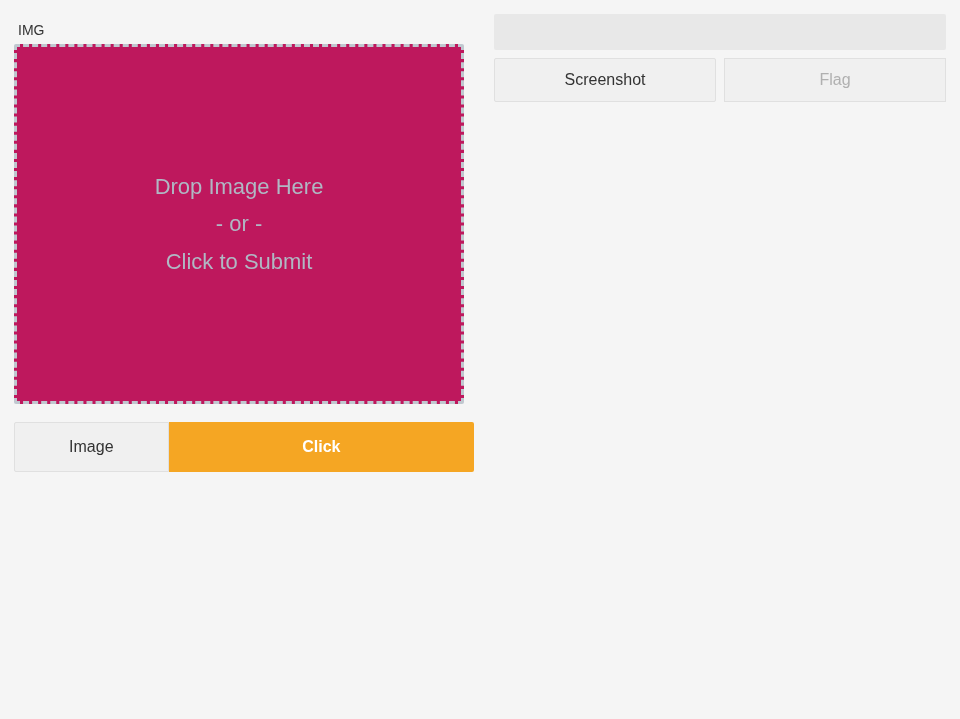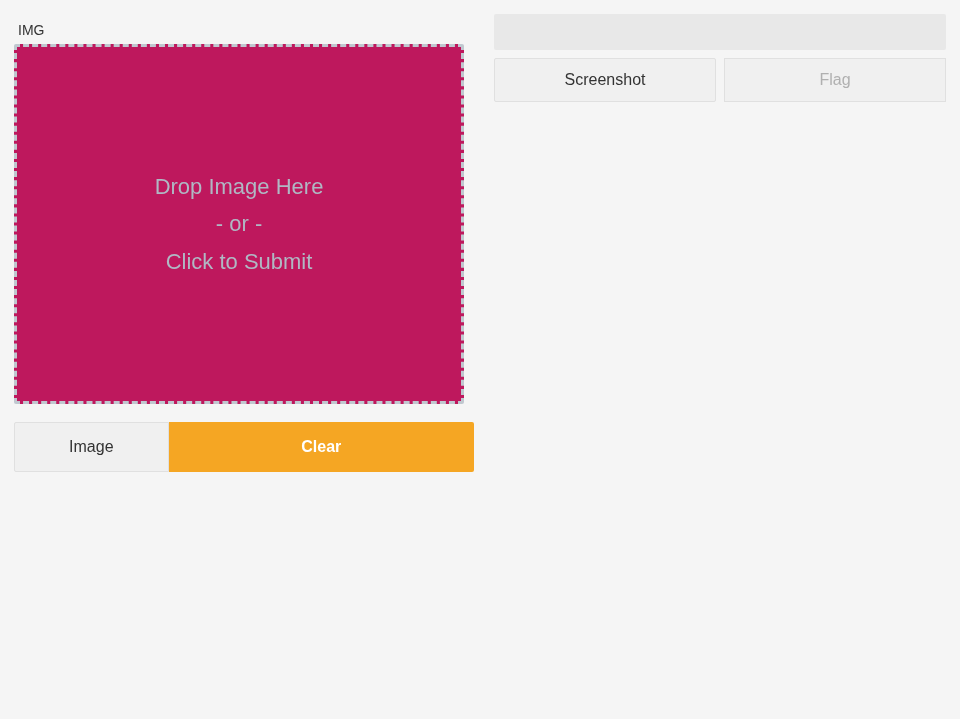--- a/index.html
+++ b/index.html
@@ -155,21 +155,21 @@
     <div class="drop-zone">
       <span class="drop-zone-text">
         <span>Drop Image Here</span><br>
         <span>- or -</span><br>
         <span>Click to Submit</span>
       </span>
     </div>
 
     <div class="button-row">
       <button class="clear-button">Image</button>
-      <button class="submit-button">Clear</button>
+      <button class="submit-button">Click</button>
     </div>
   </div>
 
   <div class="right-panel">
     <div class="right-top-bar"></div>
 
     <div class="tab-row">
       <div class="tab-screenshot">Screenshot</div>
       <div class="tab-flag">Flag</div>
     </div>

